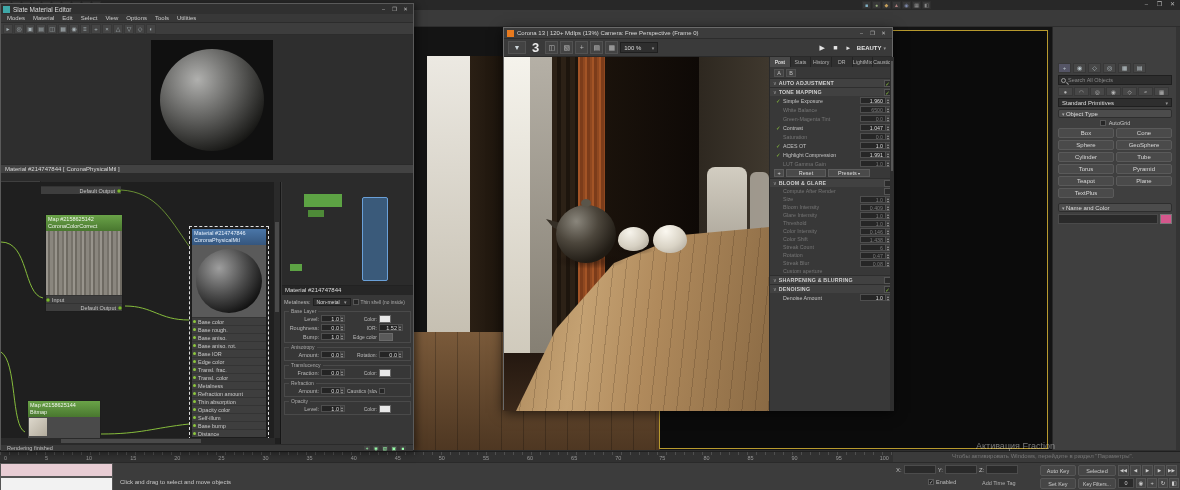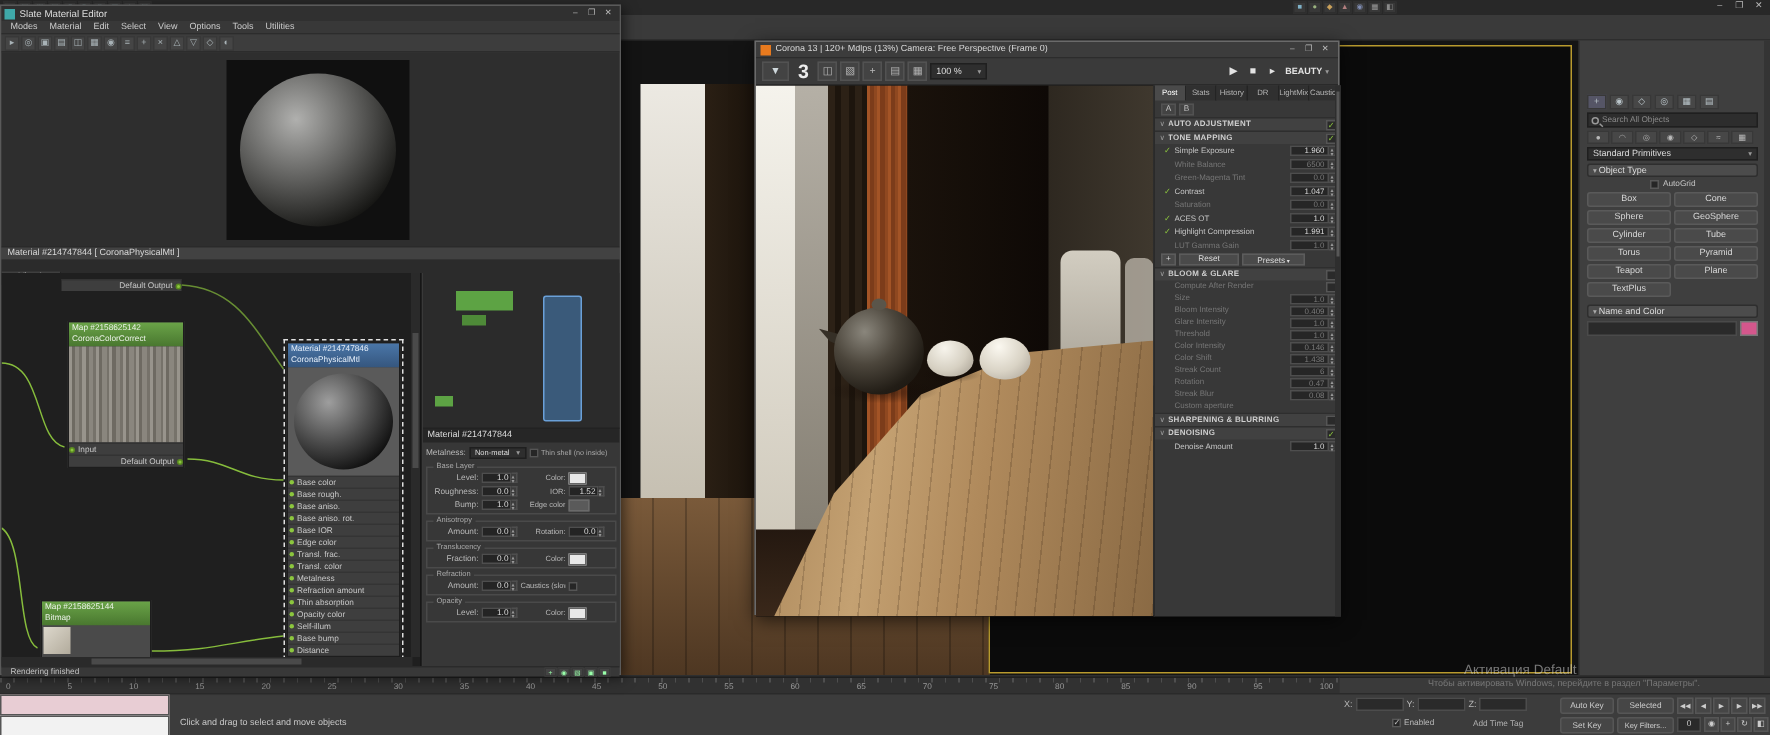--- a/index.html
+++ b/index.html
@@ -239,21 +239,21 @@
 
   <div id="viewport">
     <div id="vp-white"></div>
     <div id="vp-brown"></div>
     <div id="vp-floor">
         <div class="planks"></div>
       </div>
     <div id="vp-active"></div>
   </div>
   <div id="watermark">
-    <div id="wm1">Активация Default</div>
+    <div id="wm1">Активация Fraction</div>
     <div id="wm2">Чтобы активировать Windows, перейдите в раздел "Параметры".</div>
   </div>
 
   <div id="cmdpanel">
     <div id="panel-tabs">
         <div class="ptab active">+</div>
         <div class="ptab">◉</div>
         <div class="ptab">◇</div>
         <div class="ptab">◎</div>
         <div class="ptab">▦</div>

